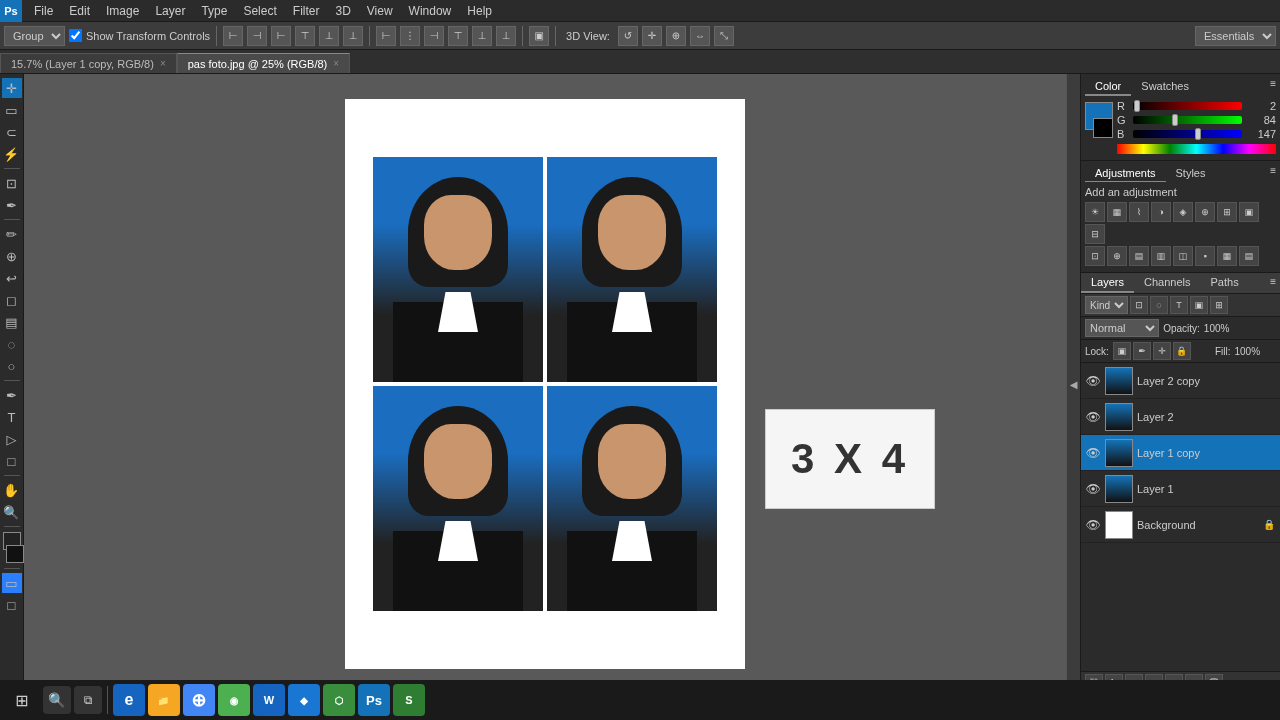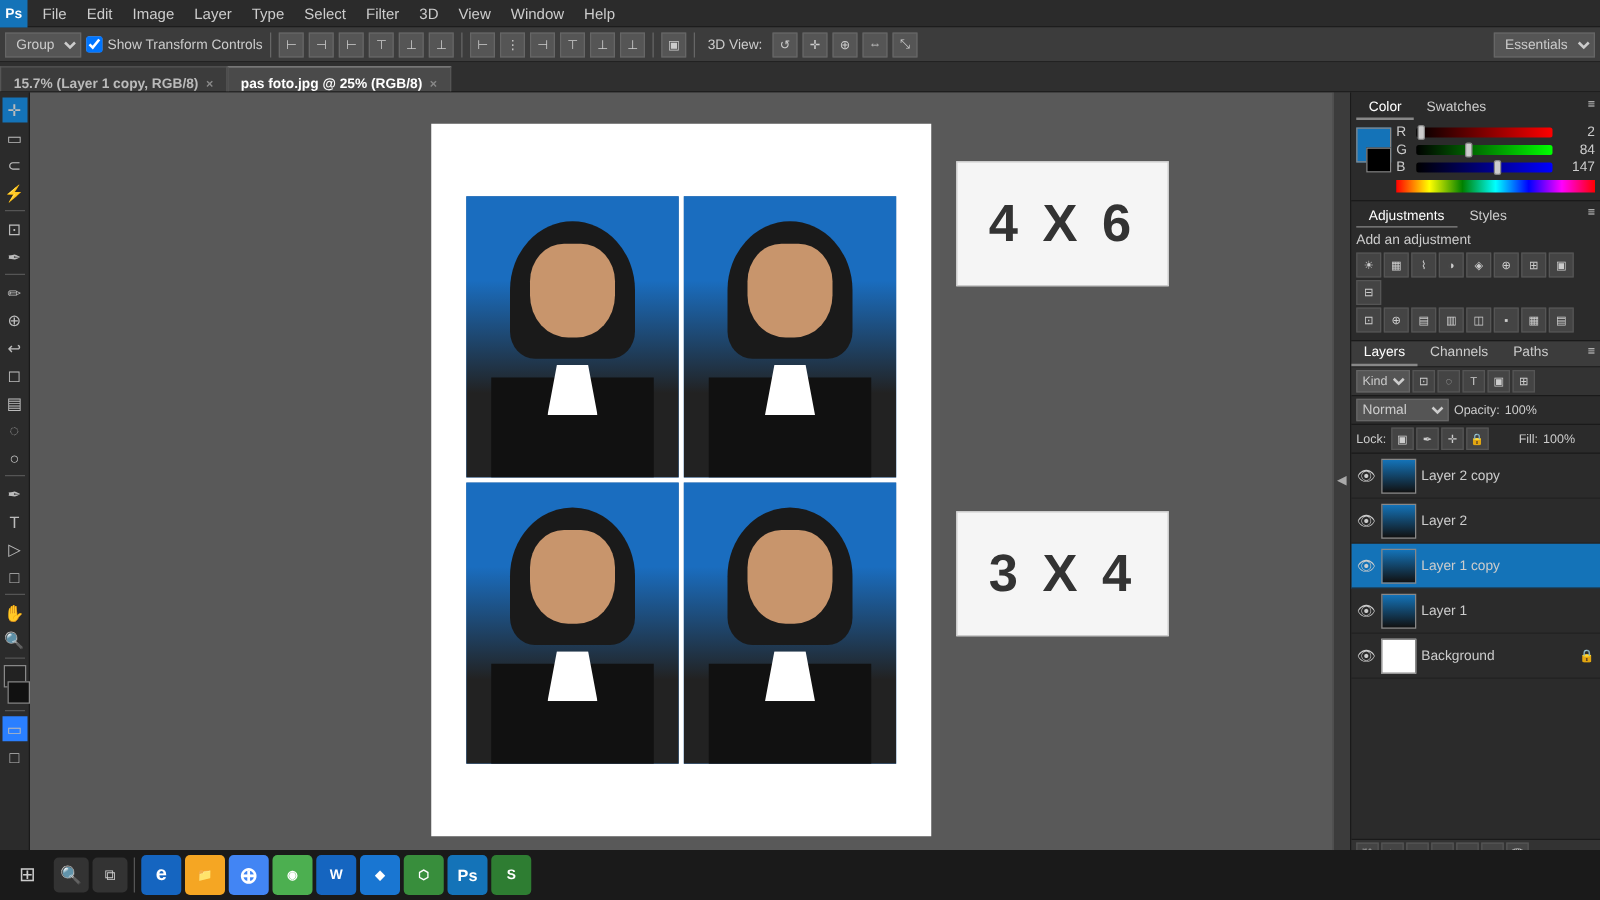--- a/index.html
+++ b/index.html
@@ -24,21 +24,21 @@
     .toolbar-sep { width: 1px; height: 20px; background: #666; margin: 0 2px; }
     .toolbar-label { font-size: 11px; color: #ccc; padding: 0 4px; }
 
     
     #tabbar {
       width: 100%; height: 24px; background: #2f2f2f; display: flex; align-items: flex-end;
       border-bottom: 1px solid #1a1a1a;
     }
     .tab {
       height: 20px; padding: 0 10px; background: #3c3c3c; border: 1px solid #555;
-      border-bottom: none; font-size: 11px; color: #bbb; display: flex; align-items: flex-end; gap: 6px; cursor: pointer; font-weight: bold;
+      border-bottom: none; font-size: 11px; color: #bbb; display: flex; align-items: center; gap: 6px; cursor: pointer;
     }
     .tab.active { background: #4a4a4a; color: #fff; border-top: 1px solid #888; }
     .tab-close { font-size: 10px; color: #888; cursor: pointer; }
 
     
     #main {
       display: flex; width: 100%; height: calc(720px - 22px - 28px - 24px - 26px);
     }
 
     
@@ -303,23 +303,20 @@
             <div class="photo-person">
               <div class="photo-hijab"></div>
               <div class="photo-face"></div>
               <div class="photo-body"></div>
               <div class="photo-collar" style="z-index:4;bottom:50px;"></div>
             </div>
           </div>
         </div>
       </div>
 
-      <div class="label-4x6">
-        <span>4 X 6</span>
-      </div>
       <div class="label-3x4">
         <span>3 X 4</span>
       </div>
     </div>
   </div>
 
   <div id="right-collapse-btn">◀</div>
 
   <div id="right-panels">
 

